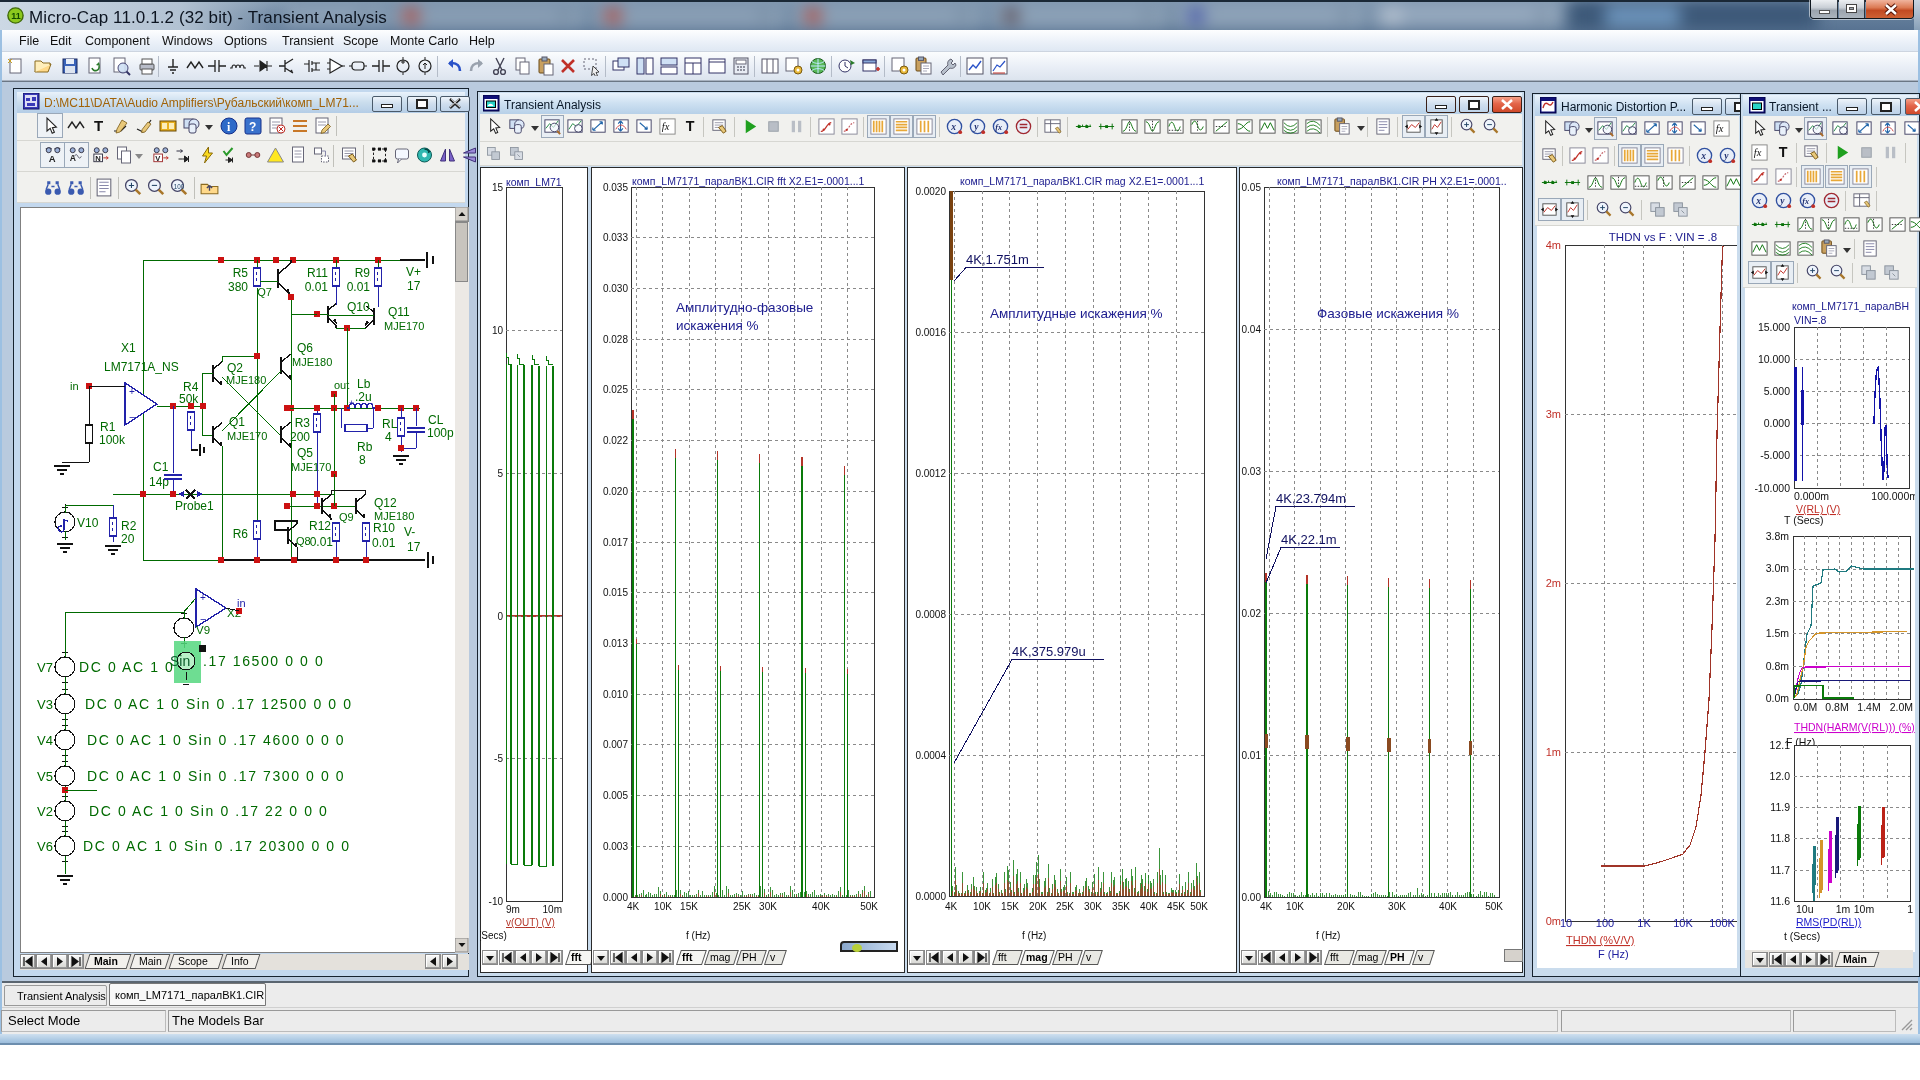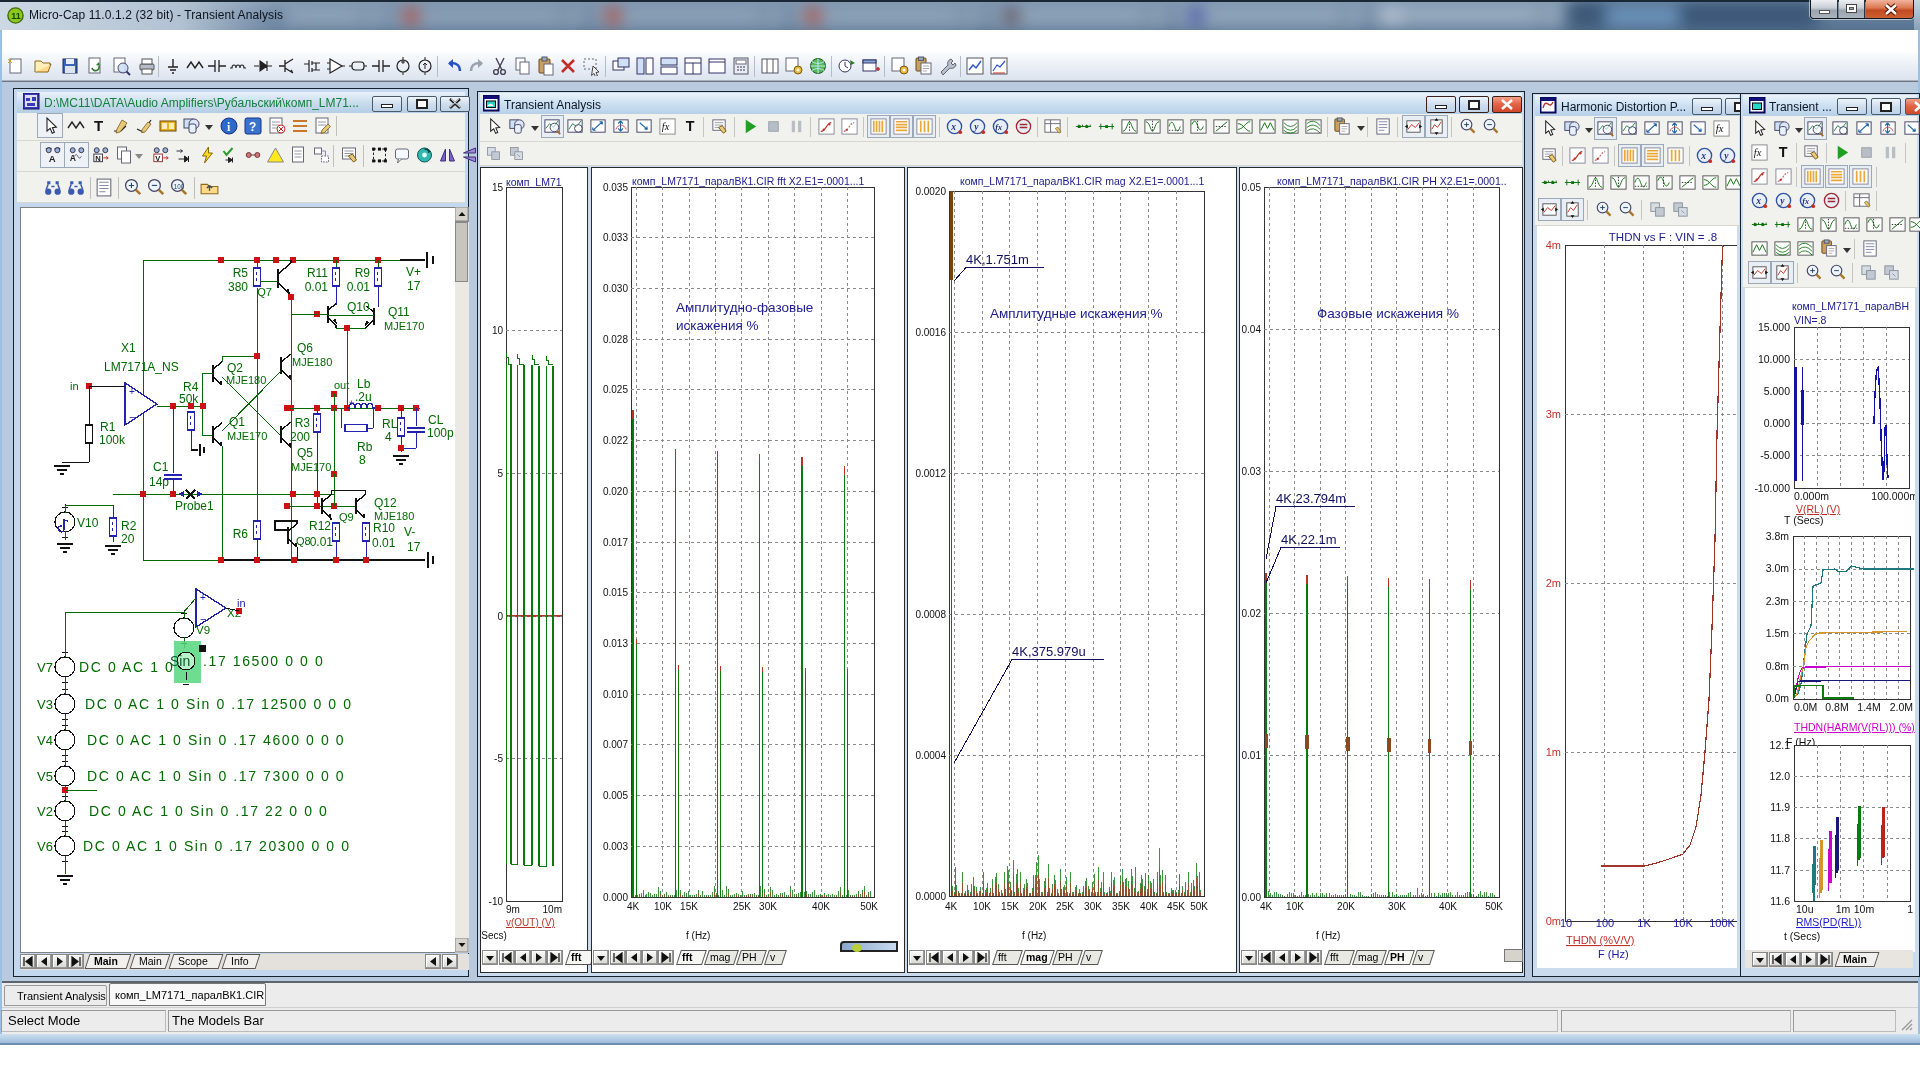--- a/index.html
+++ b/index.html
@@ -515,35 +515,46 @@
         <div class="abs" style="left:1267px;top:11px;width:9px;height:9px;background:#6e849a"></div>
         <div class="abs" style="left:1298px;top:0px;width:250px;height:30px;background:#3c5878"></div>
         <div class="abs" style="left:1335px;top:6px;width:75px;height:20px;background:#6e96be;border-radius:4px"></div>
       </div>
       <div class="abs" style="left:0;top:0px;width:300px;height:30px;background:linear-gradient(90deg,#ccd8e4,#b2c2d2 60%,rgba(169,187,206,0))"></div>
       <div class="abs" style="left:0;top:0;width:1920px;height:2px;background:#1a2836"></div>
       <svg class="abs" style="left:7px;top:7px" width="17" height="17">
         <circle cx="8.5" cy="8.5" r="7.6" fill="#8cc81e" stroke="#3f6a08" stroke-width="1.4"></circle>
         <text x="4.2" y="12.2" font-size="9" font-weight="bold" fill="#124a00">11</text>
       </svg>
-      <div class="abs" style="left:29px;top:8px;font-size:12px;color:#0c1420;letter-spacing:.1px">Micro-Cap 11.0.1.2 (32 bit) - Transient Analysis</div>
+      <div class="abs" style="left:29px;top:8px;font-size:17px;color:#0c1420;letter-spacing:.1px">Micro-Cap 11.0.1.2 (32 bit) - Transient Analysis</div>
       <div class="abs" style="left:1810px;top:0;width:104px;height:19px;border:1px solid #10181f;border-top:none;border-radius:0 0 4px 4px;box-shadow:0 0 0 1px rgba(255,255,255,.55);overflow:hidden">
         <div class="abs" style="left:0px;top:0;width:27px;height:19px;background:linear-gradient(#eceff2 0%,#c9cfd6 40%,#9ba4ae 55%,#aeb7c0);border-right:1px solid #2a343e"></div>
         <div class="abs" style="left:8px;top:10px;width:11px;height:4px;background:#fdfdfd;border:1px solid #555"></div>
         <div class="abs" style="left:28px;top:0;width:26px;height:19px;background:linear-gradient(#eceff2 0%,#c9cfd6 40%,#9ba4ae 55%,#aeb7c0);border-right:1px solid #2a343e"></div>
         <div class="abs" style="left:35px;top:4px;width:11px;height:9px;background:#fdfdfd;border:1px solid #444"></div>
         <div class="abs" style="left:38px;top:7px;width:5px;height:3px;background:#99a2ac;border:1px solid #555"></div>
         <div class="abs" style="left:55px;top:0;width:49px;height:19px;background:linear-gradient(#f0b49e,#dc7a54 40%,#c24a22 55%,#cf6436);border-right:1px solid #2a343e"></div>
         <svg class="abs" style="left:72px;top:3px" width="16" height="13">
           <path d="M3 2l10 9M13 2 3 11" stroke="#5a1608" stroke-width="4.6"></path>
           <path d="M3 2l10 9M13 2 3 11" stroke="#fff" stroke-width="2.4"></path>
         </svg>
       </div>
       <div class="abs" style="left:1914px;top:0;width:6px;height:30px;background:linear-gradient(#c8d4e0,#88a0b8)"></div>
     </div>
+    <div class="abs" style="left:2px;top:30px;width:1916px;height:22px;background:linear-gradient(#fdfeff,#eaf0f8 60%,#dfe8f3);border-bottom:1px solid #cdd5e0">
+      <div class="abs" style="left:17px;top:4px;font-size:12.5px;color:#101010">File</div>
+      <div class="abs" style="left:48px;top:4px;font-size:12.5px;color:#101010">Edit</div>
+      <div class="abs" style="left:83px;top:4px;font-size:12.5px;color:#101010">Component</div>
+      <div class="abs" style="left:160px;top:4px;font-size:12.5px;color:#101010">Windows</div>
+      <div class="abs" style="left:222px;top:4px;font-size:12.5px;color:#101010">Options</div>
+      <div class="abs" style="left:280px;top:4px;font-size:12.5px;color:#101010">Transient</div>
+      <div class="abs" style="left:341px;top:4px;font-size:12.5px;color:#101010">Scope</div>
+      <div class="abs" style="left:388px;top:4px;font-size:12.5px;color:#101010">Monte Carlo</div>
+      <div class="abs" style="left:467px;top:4px;font-size:12.5px;color:#101010">Help</div>
+    </div>
     <div class="abs" style="left:2px;top:52px;width:1916px;height:29px;background:linear-gradient(#fbfdfe,#e9eef6 55%,#dce4ee);border-bottom:1px solid #a8b2c0"></div>
     <svg class="abs" style="left:6px;top:56px" width="20" height="20">
       <use href="#i-wand"></use>
     </svg>
     <svg class="abs" style="left:33px;top:56px" width="20" height="20">
       <use href="#i-open"></use>
     </svg>
     <svg class="abs" style="left:60px;top:56px" width="20" height="20">
       <use href="#i-save"></use>
     </svg>
@@ -671,21 +682,21 @@
     <div class="abs" style="left:2px;top:81px;width:1916px;height:902px;background:#b9cade;border-top:1px solid #6a7684"></div>
     <div class="abs" style="left:0;top:30px;width:2px;height:1014px;background:#9cc0e2"></div>
     <div class="abs" style="left:1918px;top:30px;width:2px;height:1014px;background:#9cc0e2"></div>
     <div class="win" style="left:13px;top:88px;width:456px;height:889px"></div>
     <div class="abs" style="left:17px;top:92px;width:448px;height:21px;background:linear-gradient(#e9f2fb,#cadded 50%,#b4cde6)"></div>
     <svg class="abs" style="left:23px;top:93px" width="17" height="17">
       <rect x="0" y="0" width="16" height="16" fill="#3a3ab8" stroke="#101060"></rect>
       <rect x="2" y="2" width="12" height="12" fill="#ddddf4"></rect>
       <path d="M3 5h4v3H3zM9 4h4v4H9zM4 10h8v3H4z" fill="#3a3ab8"></path>
     </svg>
-    <div class="abs" style="left:44px;top:96px;font-size:12px;color:#15803d">D:\MC11\DATA\Audio Amplifiers\Рубальский\комп_LM71...</div>
+    <div class="abs" style="left:44px;top:96px;font-size:12px;color:#a16207">D:\MC11\DATA\Audio Amplifiers\Рубальский\комп_LM71...</div>
     <div class="abs" style="left:372px;top:96px;width:30px;height:16px;background:linear-gradient(#eef4fa,#cfdeee 50%,#bdd2e8);border:1px solid #4a5a6a;border-radius:2px"></div>
     <div class="abs" style="left:381px;top:104px;width:12px;height:4px;background:#fff;border:1px solid #222"></div>
     <div class="abs" style="left:407px;top:96px;width:30px;height:16px;background:linear-gradient(#eef4fa,#cfdeee 50%,#bdd2e8);border:1px solid #4a5a6a;border-radius:2px"></div>
     <div class="abs" style="left:416px;top:99px;width:12px;height:10px;background:#fff;border:2px solid #222"></div>
     <div class="abs" style="left:440px;top:96px;width:30px;height:16px;background:linear-gradient(#eef4fa,#cfdeee 50%,#bdd2e8);border:1px solid #4a5a6a;border-radius:2px"></div>
     <svg class="abs" style="left:448px;top:98px" width="14" height="12">
       <path d="M2 1l10 9M12 1 2 10" stroke="#222" stroke-width="2.4"></path>
       <path d="M3.2 1 12 9.2M10.8 1 2 9.2" stroke="#fff" stroke-width="1"></path>
     </svg>
     <div class="tools" style="left:17px;top:113px;width:448px;height:28px"></div>

